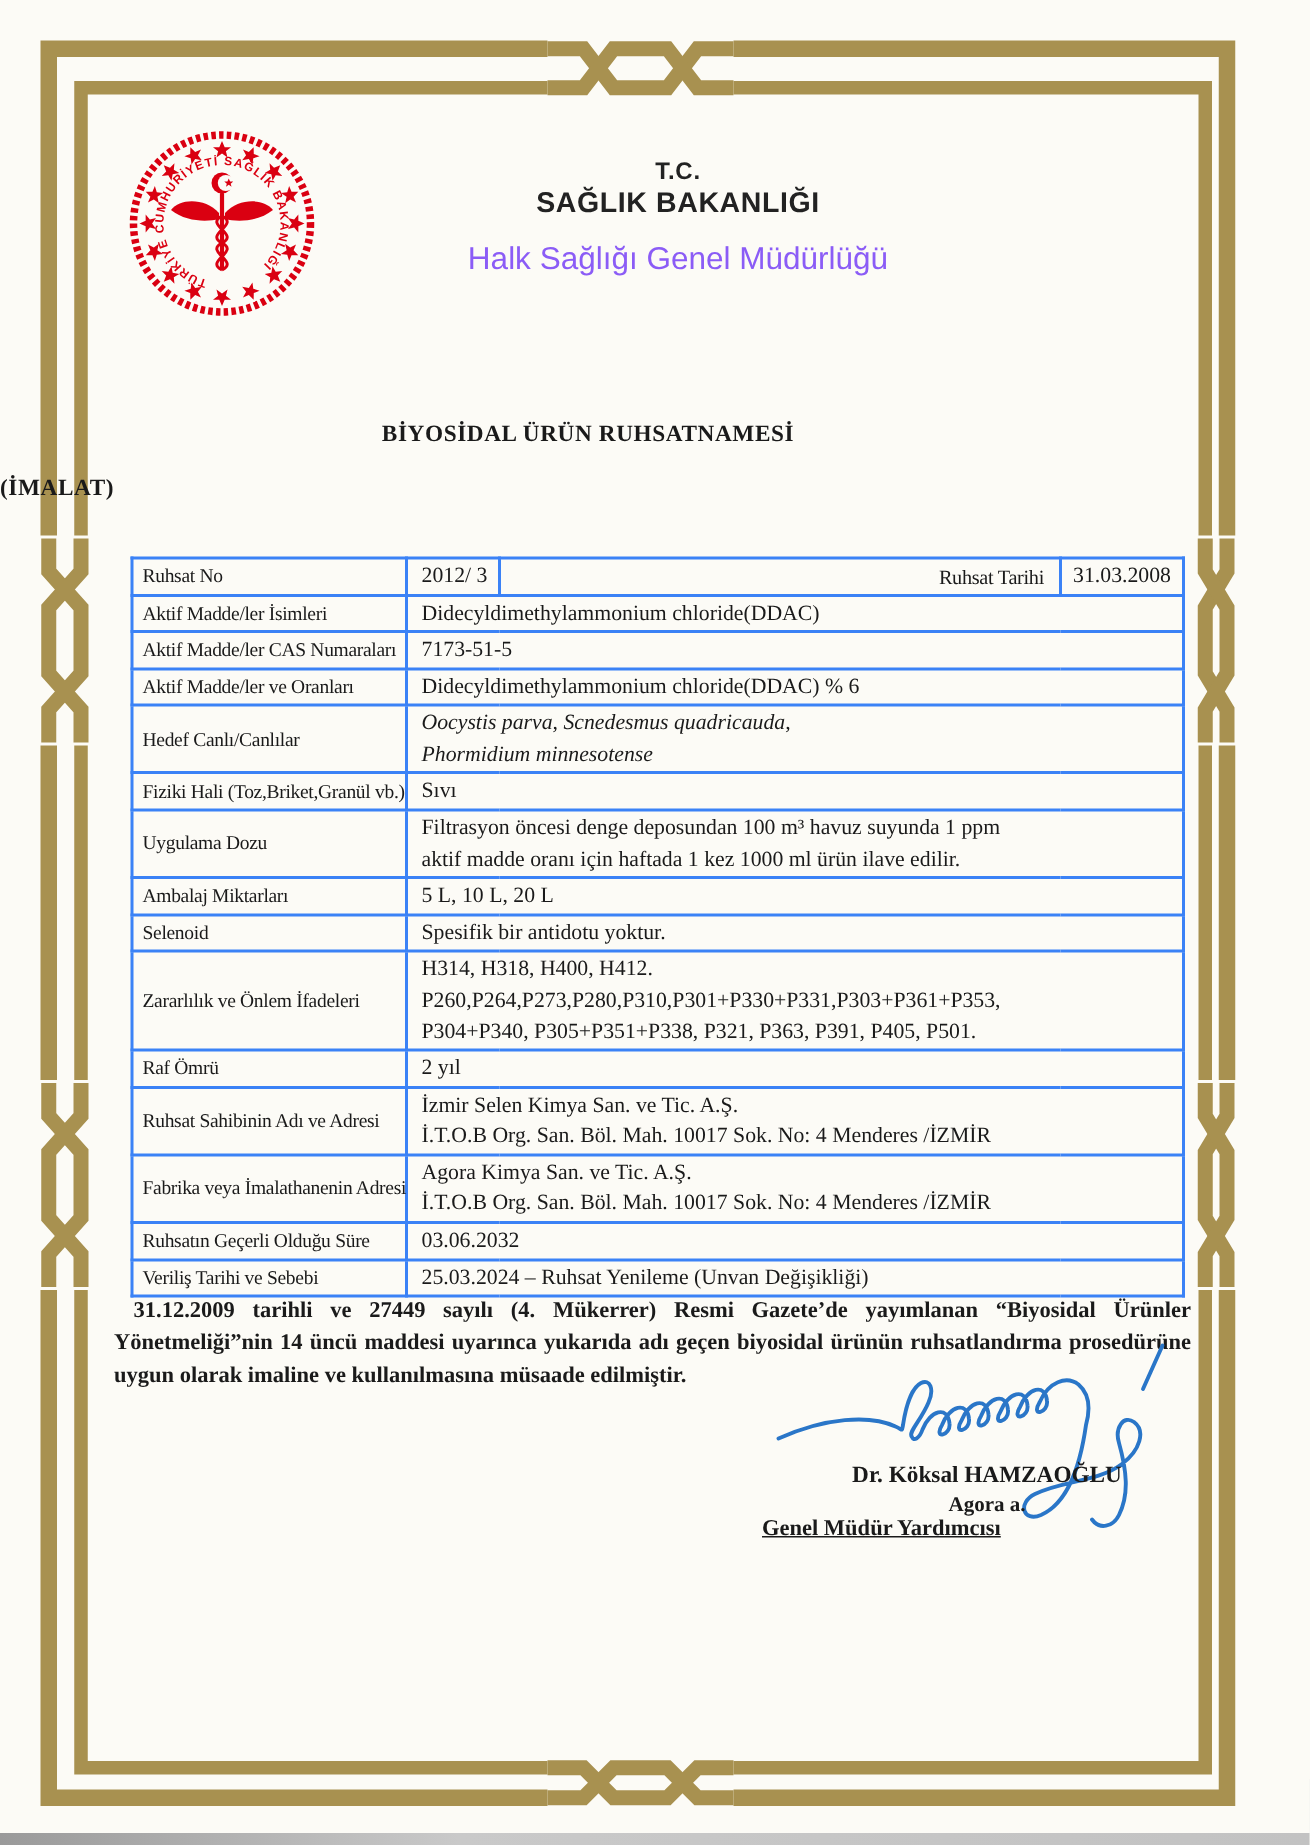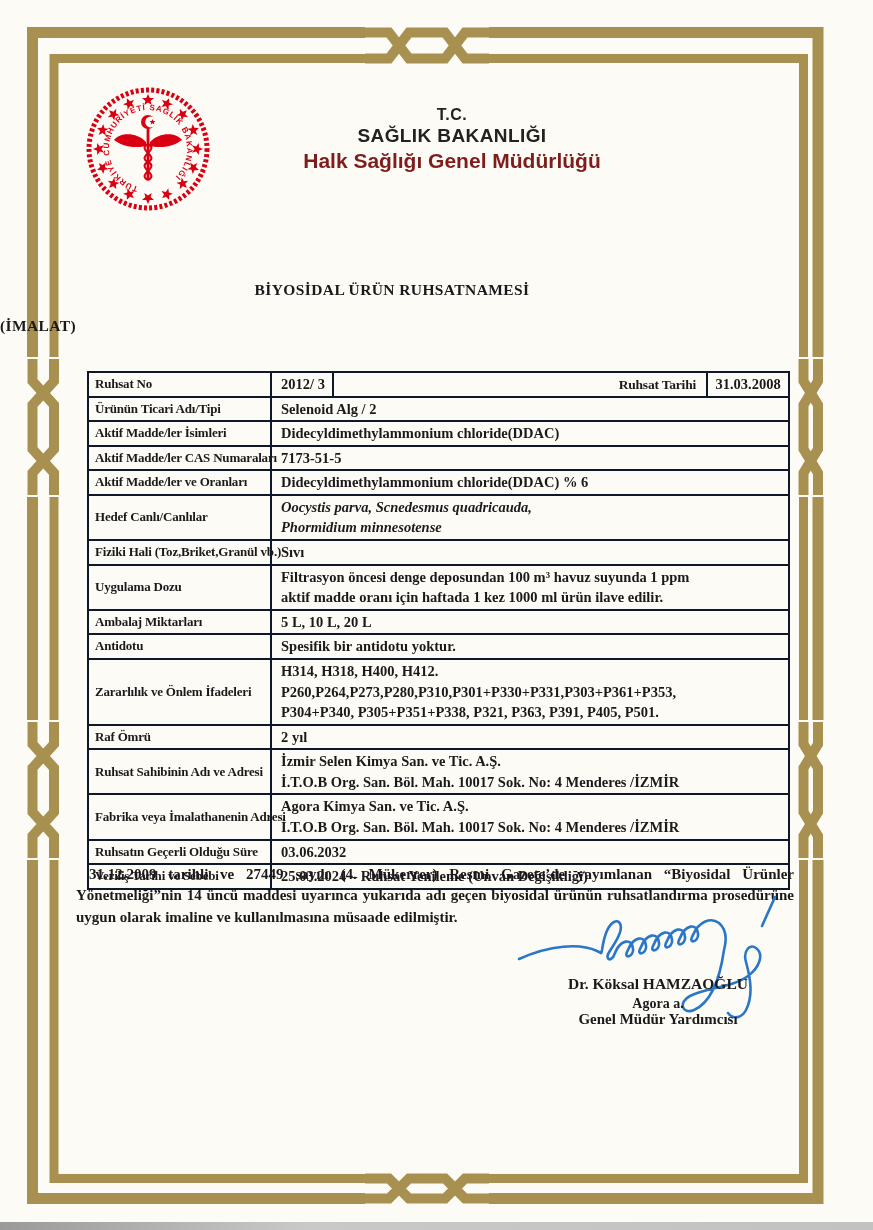--- a/index.html
+++ b/index.html
@@ -7,49 +7,49 @@
   .page{position:relative;width:873px;height:1230px;background:#fcfbf6;
         font-family:"Liberation Serif",serif;color:#1a1a1a;}
   .abs{position:absolute;}
   svg{display:block;}
 
   
   .letterhead{left:240px;top:106px;width:424px;text-align:center;
               font-family:"Liberation Sans",sans-serif;color:#222;}
   .tc{font-size:16px;font-weight:bold;letter-spacing:.5px;}
   .ministry{font-size:19px;font-weight:bold;letter-spacing:.4px;margin-top:1px;}
-  .directorate{font-size:21px;font-weight:bold;margin-top:2px;color:#7f1d1d;}
+  .directorate{font-size:21px;font-weight:normal;margin-top:14px;color:#8b5cf6;}
 
   
   .title1{left:0;top:281px;width:784px;text-align:center;font-size:15.5px;
           font-weight:bold;letter-spacing:.4px;}
   .title2{left:0;top:317px;width:873px;font-size:15.5px;
           font-weight:bold;letter-spacing:.4px;}
 
   
   .lic-table{left:87px;top:371px;width:701px;border-collapse:collapse;
              table-layout:fixed;}
-  .lic-table td{border:2px solid #0f172a;vertical-align:middle;
-                padding:1px 6px;font-weight:bold;line-height:1.42;}
+  .lic-table td{border:2px solid #3b82f6;vertical-align:middle;
+                padding:1px 6px;font-weight:normal;line-height:1.42;}
   td.lbl{font-size:13px;letter-spacing:-.2px;white-space:nowrap;}
   td.val{font-size:14.5px;white-space:pre-line;padding-left:9px;}
   td.lbl-right{text-align:right;padding-right:10px;font-size:13.5px;}
   td.val-center{text-align:center;padding-left:4px;padding-right:4px;}
 
   
   .para{left:76px;top:864px;width:718px;font-size:15px;font-weight:bold;
         text-align:justify;text-indent:13px;line-height:1.43;}
 
   
   .sig-name{left:508px;top:975px;width:300px;text-align:center;
             font-size:15.5px;font-weight:bold;}
   .sig-onbehalf{left:508px;top:996px;width:300px;text-align:center;
             font-size:14px;font-weight:bold;}
-  .sig-title{left:508px;top:1011px;width:300px;text-align:center;
-            font-size:15px;font-weight:bold;}
+  .sig-title{left:508px;top:1011px;width:300px;text-align:left;
+            font-size:15px;font-weight:bold;text-decoration:underline;}
 
   .scan-edge{left:0;bottom:0;width:873px;height:8px;
              background:linear-gradient(to right,#9a9a9a,#c9c9c9 35%,#c2c2c2);}
 </style>
 </head>
 <body>
 
 <div class="page">
 
   <svg class="abs" style="left:0;top:0" width="873" height="1230" viewBox="0 0 873 1230">
@@ -143,24 +143,20 @@
         <col style="width:82px">
       </colgroup>
     <tbody>
       <tr>
         <td class="lbl" style="height:20px">Ruhsat No</td>
         <td class="val">2012/ 3</td>
         <td class="lbl lbl-right">Ruhsat Tarihi</td>
         <td class="val val-center">31.03.2008</td>
       </tr>
       <tr>
-        <td class="lbl" style="height:20px">Ürünün Ticari Adı/Tipi</td>
-        <td class="val" colspan="3">Selenoid Alg / 2</td>
-      </tr>
-      <tr>
         <td class="lbl" style="height:20px">Aktif Madde/ler İsimleri</td>
         <td class="val" colspan="3">Didecyldimethylammonium chloride(DDAC)</td>
       </tr>
       <tr>
         <td class="lbl" style="height:20px">Aktif Madde/ler CAS Numaraları</td>
         <td class="val" colspan="3">7173-51-5</td>
       </tr>
       <tr>
         <td class="lbl" style="height:20px">Aktif Madde/ler ve Oranları</td>
         <td class="val" colspan="3">Didecyldimethylammonium chloride(DDAC) % 6</td>
@@ -177,21 +173,21 @@
       <tr>
         <td class="lbl">Uygulama Dozu</td>
         <td class="val" colspan="3">Filtrasyon öncesi denge deposundan 100 m³ havuz suyunda 1 ppm
 aktif madde oranı için haftada 1 kez 1000 ml ürün ilave edilir.</td>
       </tr>
       <tr>
         <td class="lbl" style="height:20px">Ambalaj Miktarları</td>
         <td class="val" colspan="3">5 L, 10 L, 20 L</td>
       </tr>
       <tr>
-        <td class="lbl" style="height:20px">Antidotu</td>
+        <td class="lbl" style="height:20px">Selenoid</td>
         <td class="val" colspan="3">Spesifik bir antidotu yoktur.</td>
       </tr>
       <tr>
         <td class="lbl">Zararlılık ve Önlem İfadeleri</td>
         <td class="val" colspan="3">H314, H318, H400, H412.
 P260,P264,P273,P280,P310,P301+P330+P331,P303+P361+P353,
 P304+P340, P305+P351+P338, P321, P363, P391, P405, P501.</td>
       </tr>
       <tr>
         <td class="lbl" style="height:20px">Raf Ömrü</td>

